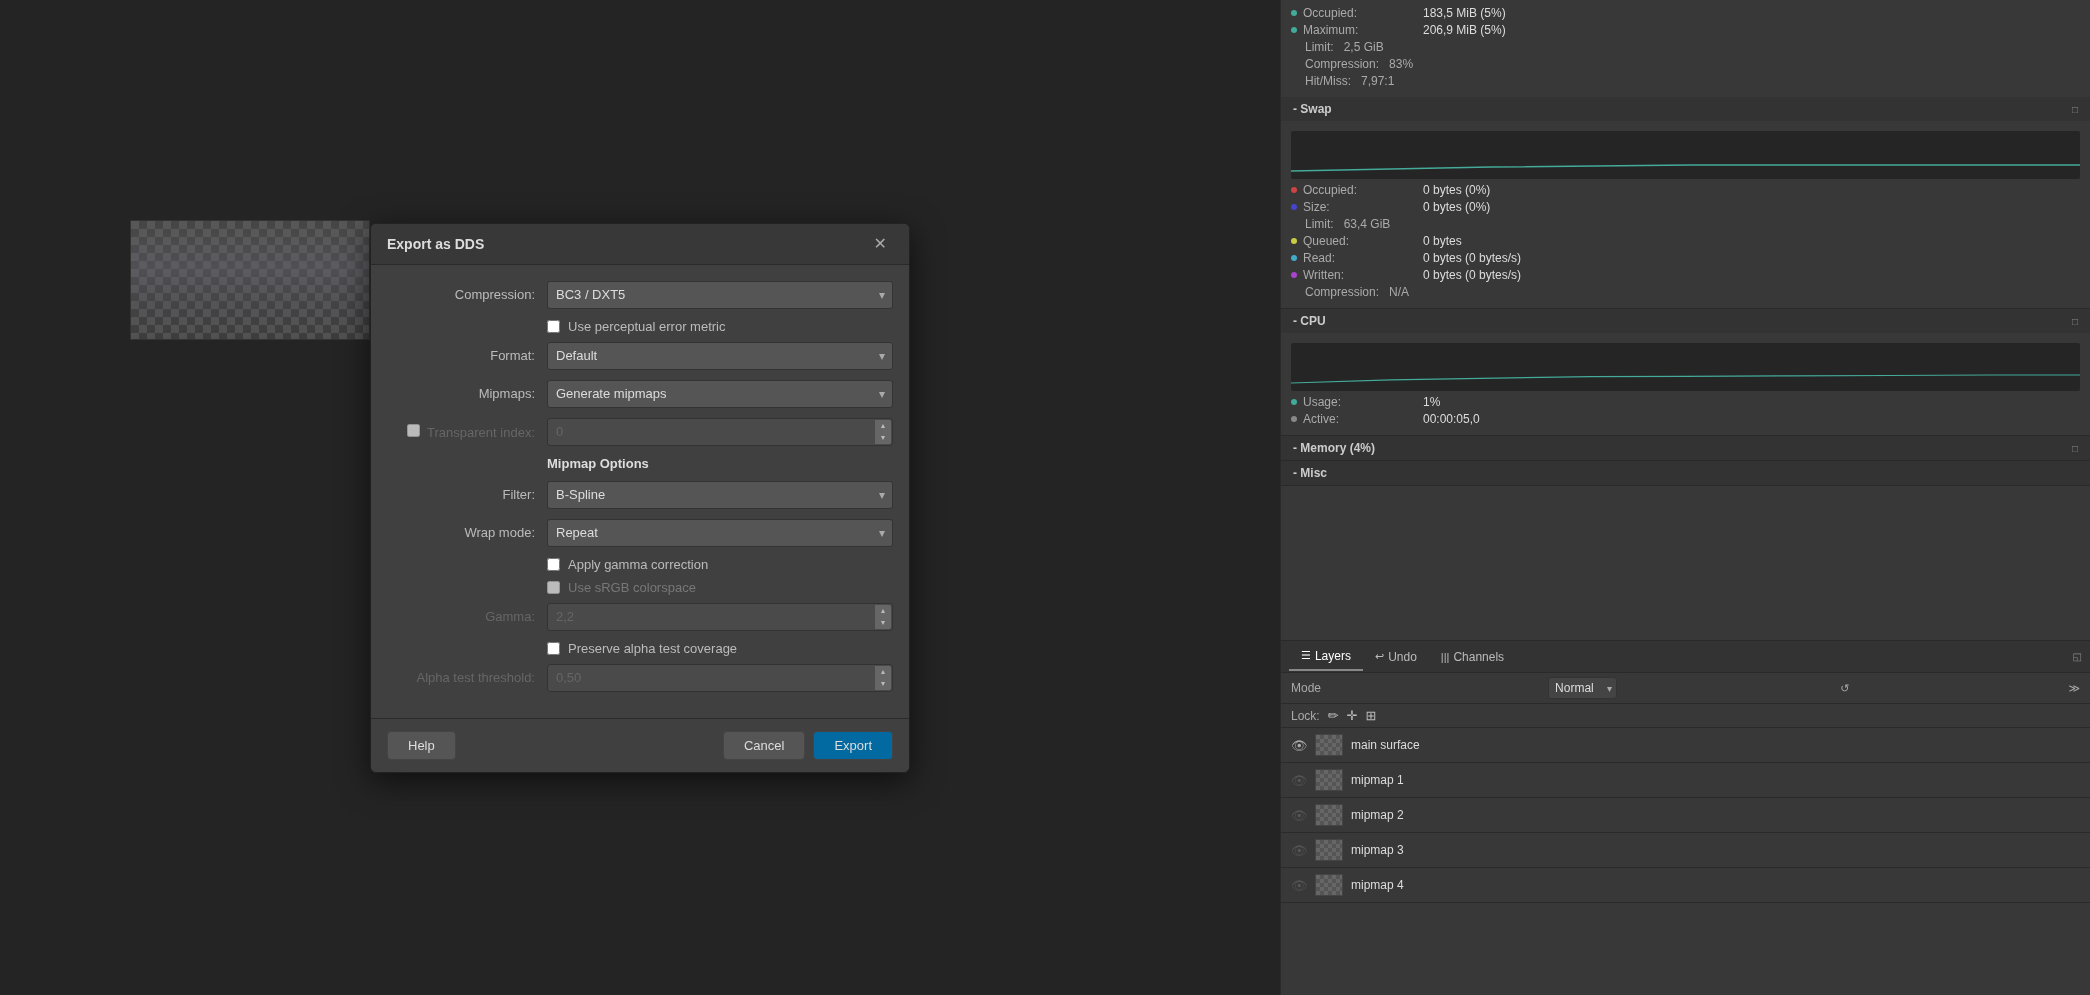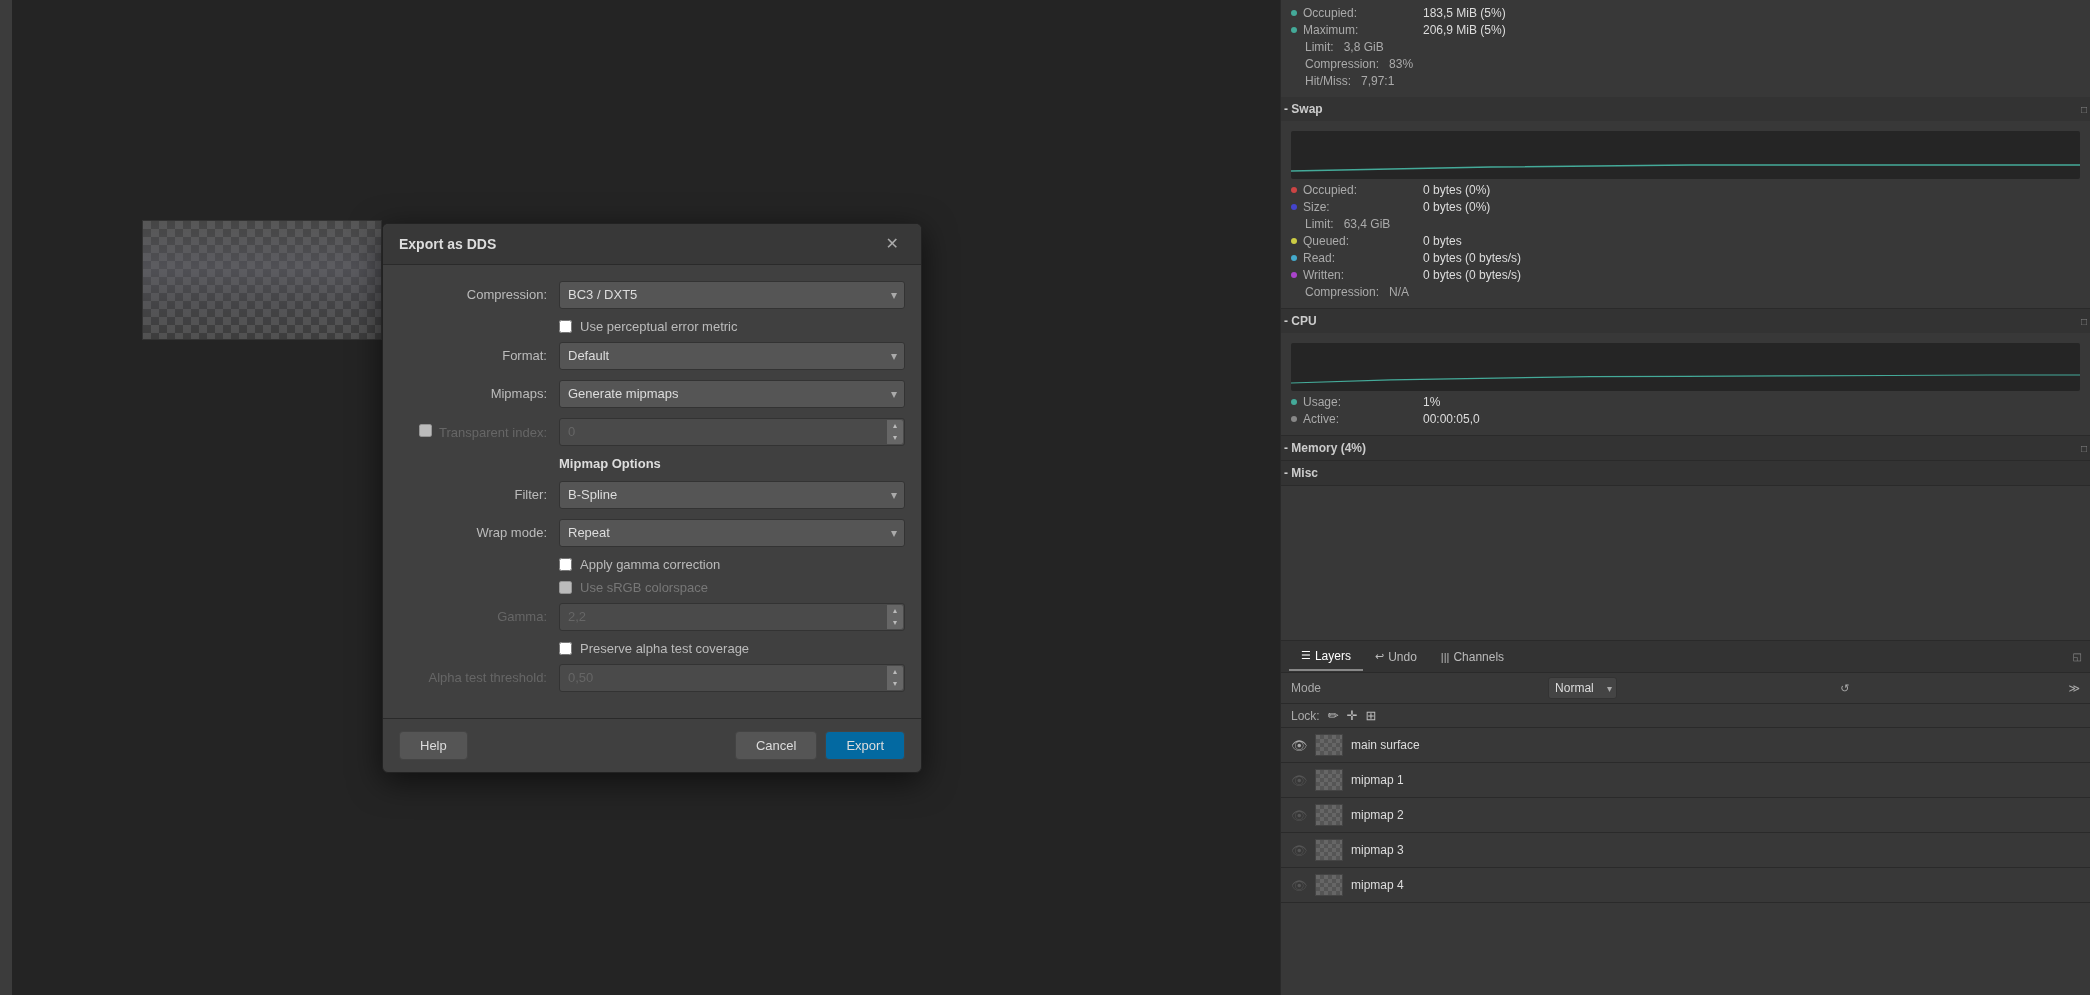--- a/index.html
+++ b/index.html
@@ -10,21 +10,21 @@
       font-family: 'Segoe UI', Arial, sans-serif;
       font-size: 13px;
       color: #ddd;
       overflow: hidden;
       position: relative;
     }
 
     
     .canvas-area {
       position: absolute;
-      left: 12px; top: 0;
+      left: 0; top: 0;
       width: 1280px;
       height: 995px;
       background: #3c3c3c;
       display: flex;
       align-items: center;
       justify-content: center;
     }
 
     .preview-image {
       width: 240px;
@@ -393,21 +393,21 @@
     }
 
     .perf-section {
       border-bottom: 1px solid #2a2a2a;
     }
 
     .perf-header {
       display: flex;
       align-items: center;
       justify-content: space-between;
-      padding: 5px 3px;
+      padding: 5px 12px;
       background: #333;
       font-size: 12px;
       font-weight: bold;
       color: #ccc;
     }
 
     .perf-header-icon {
       color: #888;
       font-size: 10px;
       cursor: pointer;
@@ -644,21 +644,21 @@
       <span class="perf-key">Occupied:</span>
       <span class="perf-val">183,5 MiB (5%)</span>
     </div>
     <div class="perf-stat">
       <span class="perf-dot" style="background:#4a9;"></span>
       <span class="perf-key">Maximum:</span>
       <span class="perf-val">206,9 MiB (5%)</span>
     </div>
     <div class="perf-indent">
       <span>Limit:</span>
-      <span>3,8 GiB</span>
+      <span>2,5 GiB</span>
     </div>
     <div class="perf-indent">
       <span>Compression:</span>
       <span>83%</span>
     </div>
     <div class="perf-indent">
       <span>Hit/Miss:</span>
       <span>7,97:1</span>
     </div>
   </div>

